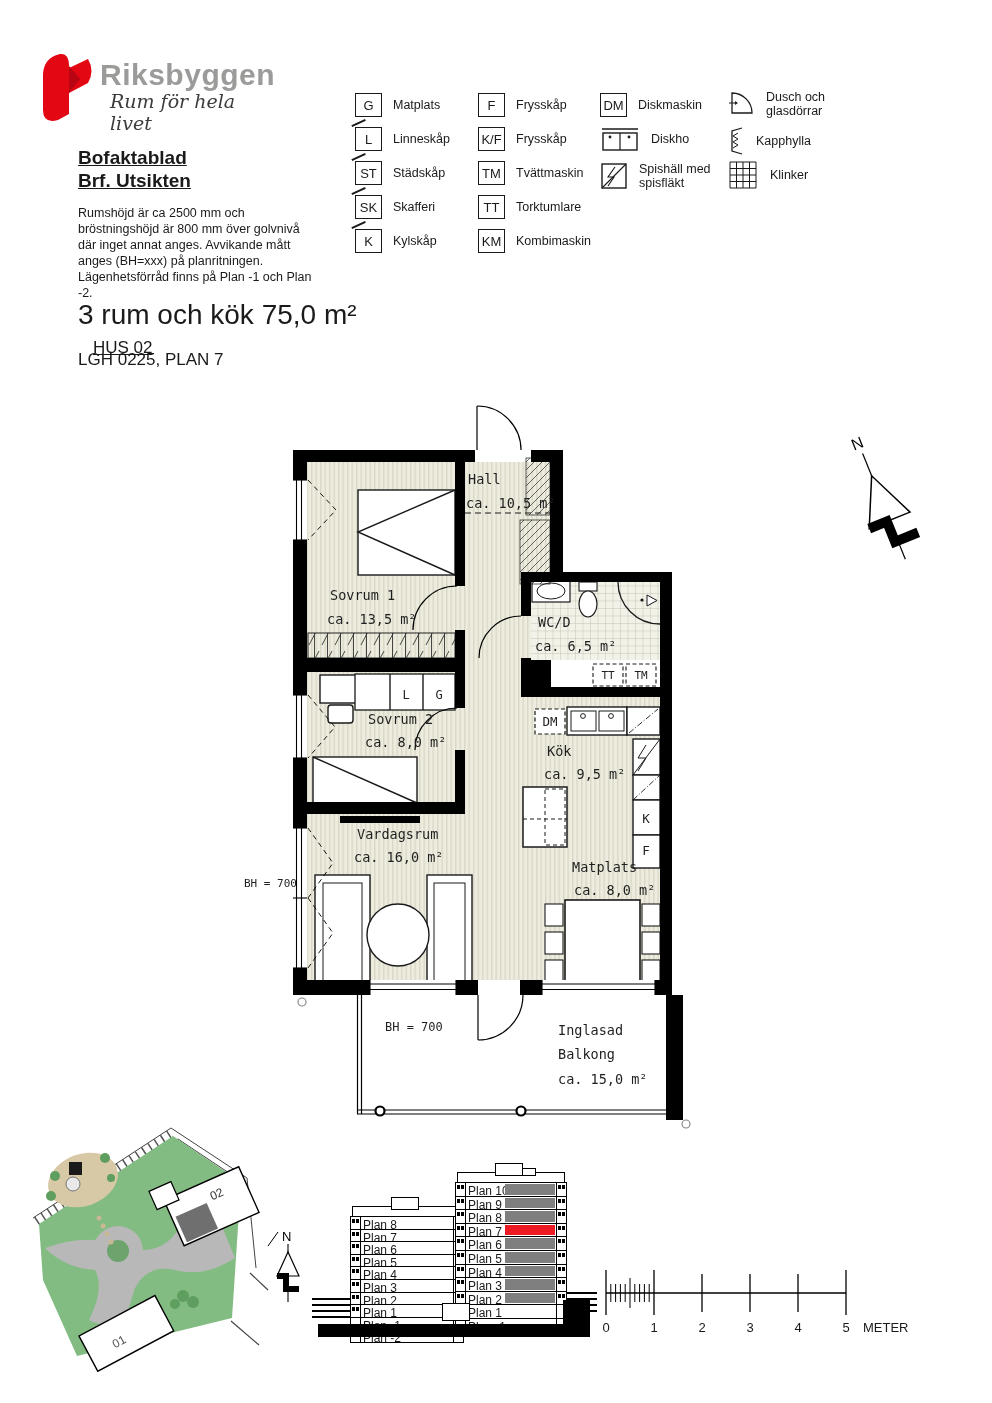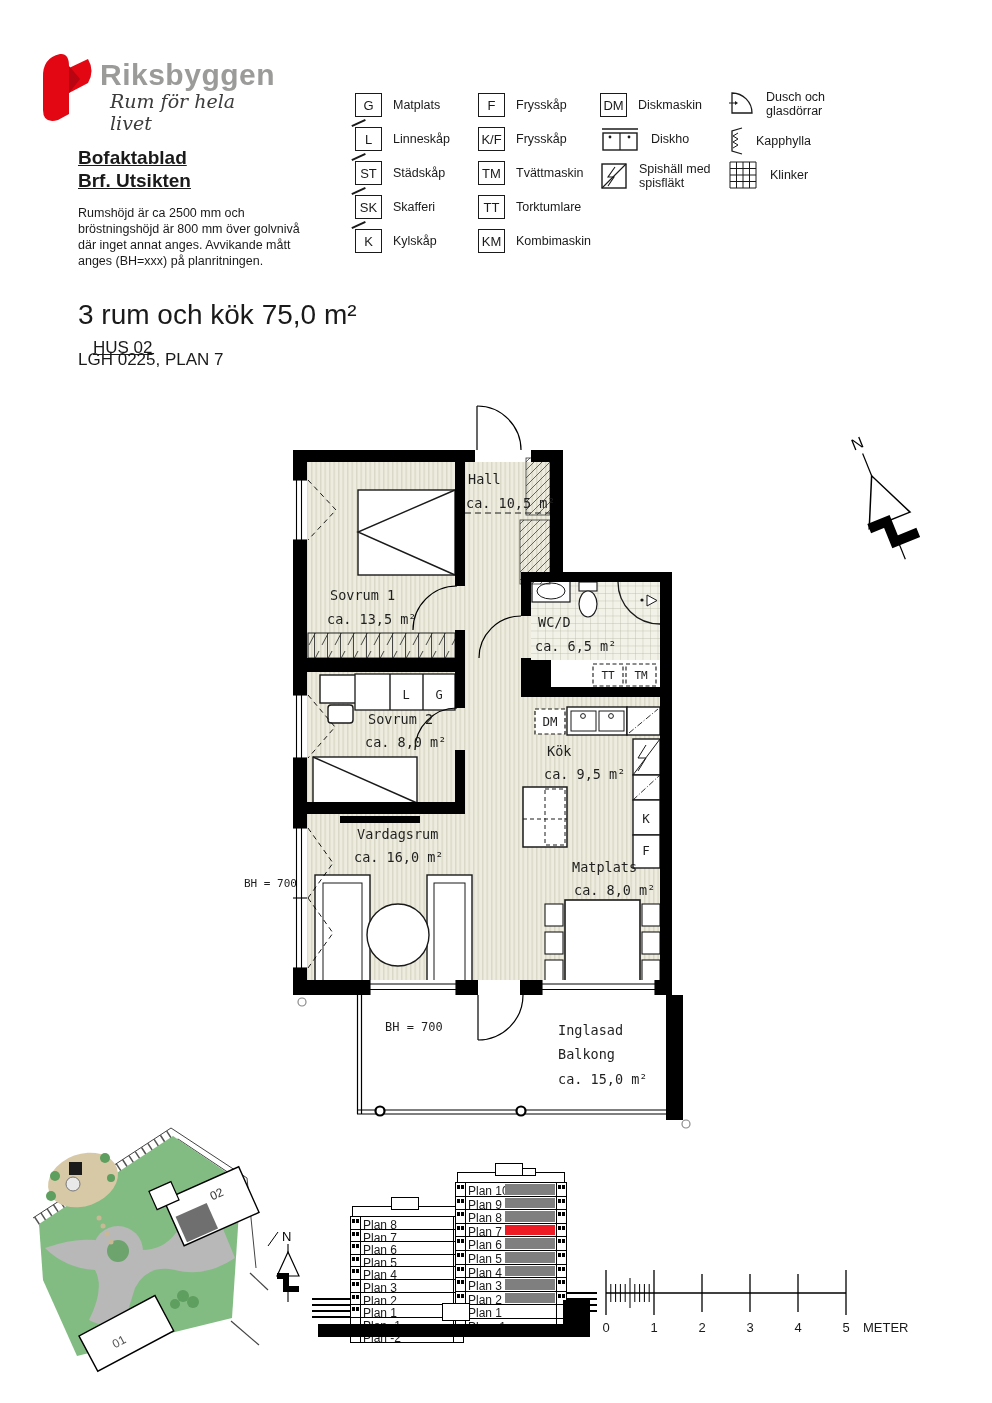--- a/index.html
+++ b/index.html
@@ -82,20 +82,21 @@
 
   <div class="abs doc-title" style="left:78px;top:146px;">
     <div>Bofaktablad</div>
     <div>Brf. Utsikten</div>
   </div>
   <div class="abs desc" style="left:78px;top:197px;width:250px;margin-top:8px;">
     <div>Rumshöjd är ca 2500 mm och</div>
     <div>bröstningshöjd är 800 mm över golvnivå</div>
     <div>där inget annat anges. Avvikande mått</div>
     <div>anges (BH=xxx) på planritningen.</div>
+    <div>Lägenhetsförråd finns på Plan -1 och Plan -2.</div>
   </div>
 
   <div class="lg-col" style="left:355px;top:88px;">
     <div class="lg-item">
       <span class="lg-icon tick">G</span>
       <span class="lg-label">Matplats</span>
     </div>
     <div class="lg-item">
       <span class="lg-icon tick">L</span>
       <span class="lg-label">Linneskåp</span>

